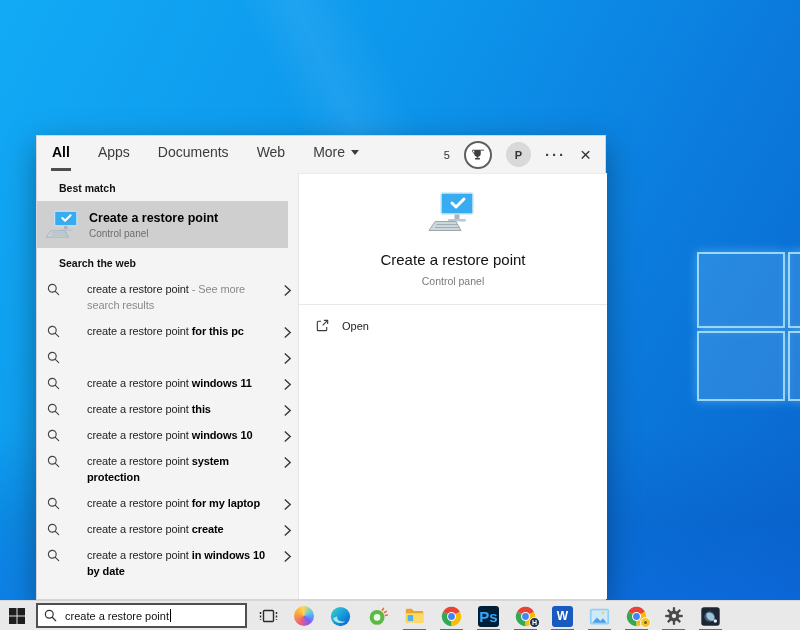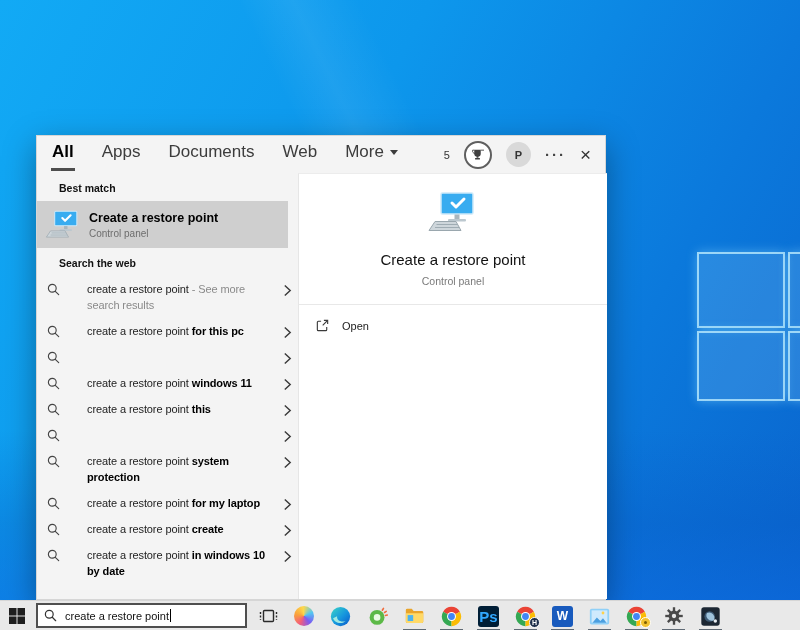--- a/index.html
+++ b/index.html
@@ -15,21 +15,21 @@
     border:2px solid rgba(195,240,255,.75);box-shadow:0 0 10px rgba(140,220,255,.45);}
   .pane.tl{left:697px;top:252px;width:84px;height:72px;}
   .pane.bl{left:697px;top:331px;width:84px;height:66px;}
   .pane.tr{left:788px;top:252px;width:30px;height:72px;}
   .pane.br{left:788px;top:331px;width:30px;height:66px;}
 
   
   .swin{position:absolute;left:36px;top:135px;width:570px;height:465px;background:#f4f4f4;
     box-shadow:0 10px 30px rgba(0,0,0,.35);border:1px solid rgba(0,0,0,.12);box-sizing:border-box;font-size:10px;color:#1a1a1a;}
   .tabs{height:37px;display:flex;align-items:stretch;padding:0 14px;gap:26px;}
-  .tab{display:flex;align-items:center;font-size:17px;color:#3c3c3c;cursor:pointer;border-bottom:3px solid transparent;padding:0 1px;margin-bottom:2px;}
+  .tab{display:flex;align-items:center;font-size:14px;color:#3c3c3c;cursor:pointer;border-bottom:3px solid transparent;padding:0 1px;margin-bottom:2px;}
   .tab.active{font-weight:700;color:#000;border-bottom-color:#4d4d4d;}
   .tri{width:0;height:0;border-left:4px solid transparent;border-right:4px solid transparent;border-top:5px solid #3c3c3c;margin-left:6px;margin-top:1px;}
   .hdr-right{margin-left:auto;display:flex;align-items:center;gap:14px;}
   .rewards-num{font-size:11px;color:#333;}
   .rewards{width:24px;height:24px;border-radius:50%;border:2px solid #5f5f5f;display:flex;align-items:center;justify-content:center;background:#fff;}
   .avatar{width:25px;height:25px;border-radius:50%;background:#d9d9d9;color:#333;font-size:11px;font-weight:700;display:flex;align-items:center;justify-content:center;}
   .dots{font-size:15px;letter-spacing:2px;color:#444;font-weight:700;line-height:10px;}
   .close{font-size:19px;color:#333;line-height:16px;}
 
   .leftpanel{position:absolute;left:0;top:37px;width:261px;bottom:0;overflow:hidden;}
@@ -183,20 +183,21 @@
         <div class="stxt"><span>create a restore point </span><b>this</b></div>
         <svg class="chev" width="9" height="13" viewBox="0 0 10 14">
             <path d="M2 1.5L8 7l-6 5.5" fill="none" stroke="#3a3a3a" stroke-width="1.6"></path>
           </svg>
       </div>
       <div class="srow">
         <svg class="mag" width="13" height="13" viewBox="0 0 16 16">
             <circle cx="6.5" cy="6.5" r="4.8" fill="none" stroke="#444" stroke-width="1.4"></circle>
             <line x1="10.2" y1="10.2" x2="14.4" y2="14.4" stroke="#444" stroke-width="1.4" stroke-linecap="round"></line>
           </svg>
+        <div class="stxt"><span>create a restore point </span><b>windows 10</b></div>
         <svg class="chev" width="9" height="13" viewBox="0 0 10 14">
             <path d="M2 1.5L8 7l-6 5.5" fill="none" stroke="#3a3a3a" stroke-width="1.6"></path>
           </svg>
       </div>
       <div class="srow">
         <svg class="mag" width="13" height="13" viewBox="0 0 16 16">
             <circle cx="6.5" cy="6.5" r="4.8" fill="none" stroke="#444" stroke-width="1.4"></circle>
             <line x1="10.2" y1="10.2" x2="14.4" y2="14.4" stroke="#444" stroke-width="1.4" stroke-linecap="round"></line>
           </svg>
         <div class="stxt"><span>create a restore point </span><b>system protection</b></div>

